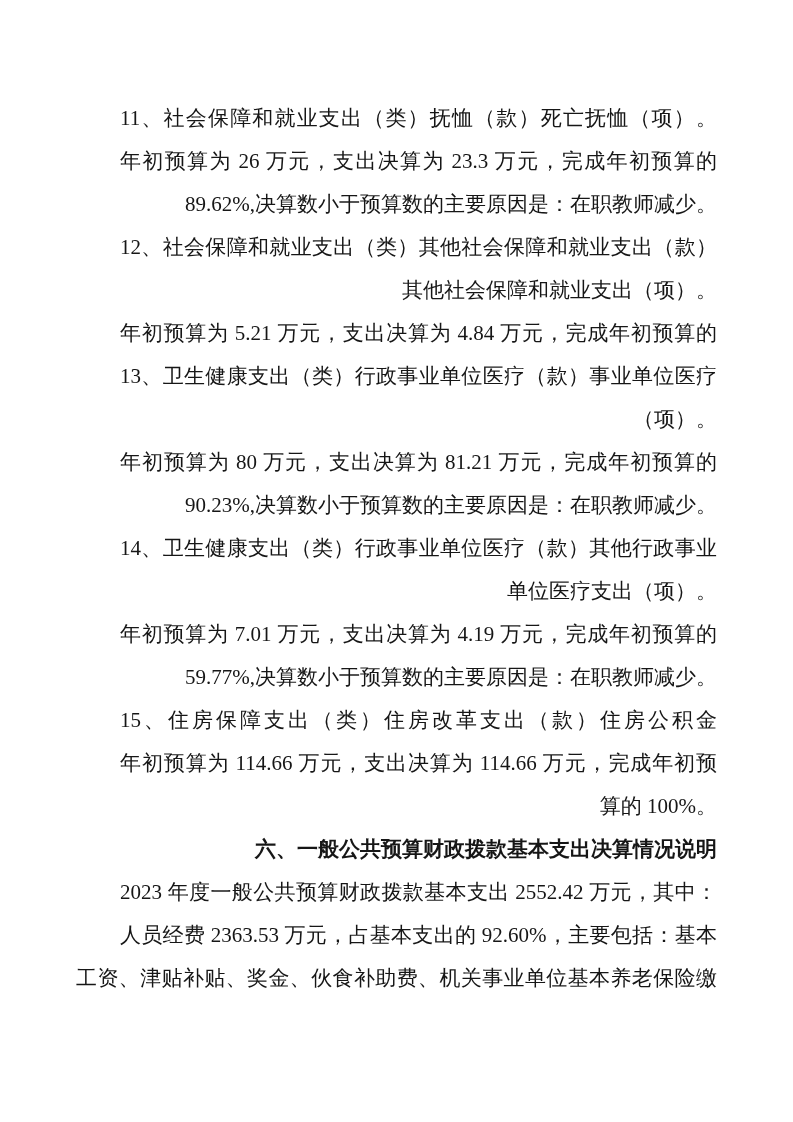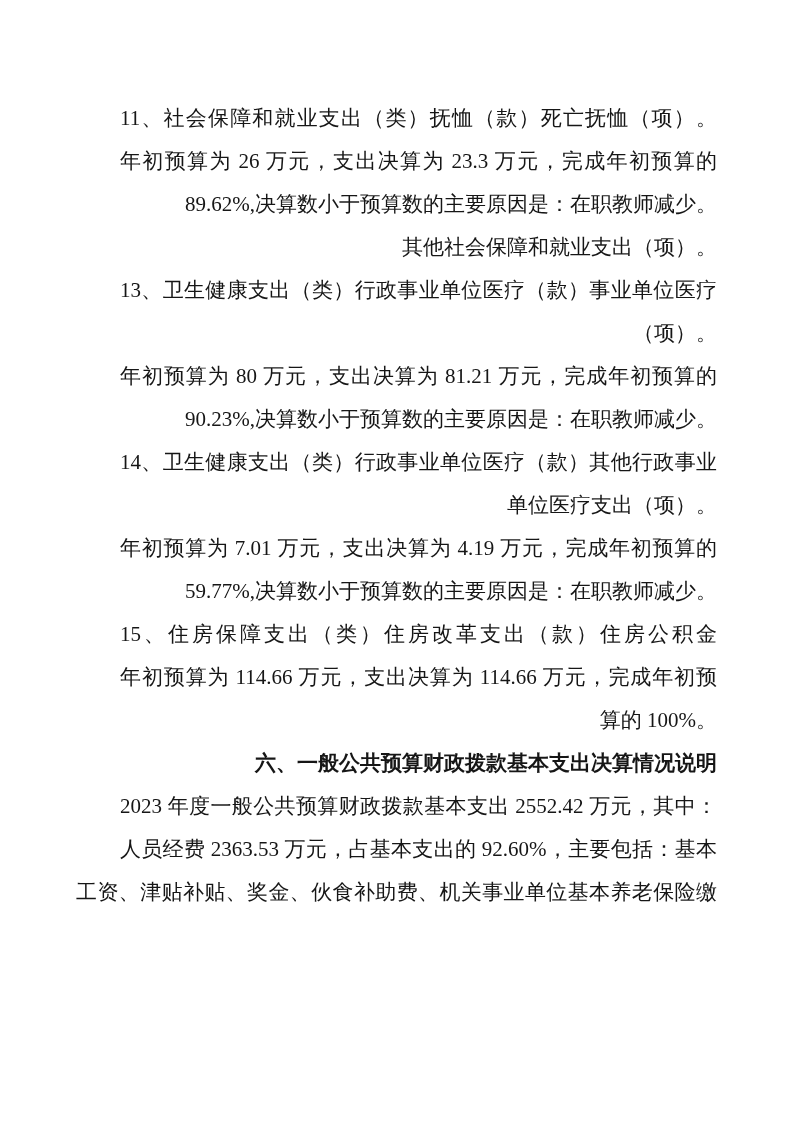--- a/index.html
+++ b/index.html
@@ -56,21 +56,23 @@
   }
 </style>
 </head>
 <body>
 
 <div class="page">
   <div class="content" id="doc-content">
       <div class="line indent justify">11、社会保障和就业支出（类）抚恤（款）死亡抚恤（项）。</div>
       <div class="line indent justify">年初预算为 26 万元，支出决算为 23.3 万元，完成年初预算的</div>
       <div class="line">89.62%,决算数小于预算数的主要原因是：在职教师减少。</div>
+      <div class="line indent justify">12、社会保障和就业支出（类）其他社会保障和就业支出（款）</div>
       <div class="line">其他社会保障和就业支出（项）。</div>
+      <div class="line indent justify">年初预算为 5.21 万元，支出决算为 4.84 万元，完成年初预算的</div>
       <div class="line indent justify">13、卫生健康支出（类）行政事业单位医疗（款）事业单位医疗</div>
       <div class="line">（项）。</div>
       <div class="line indent justify">年初预算为 80 万元，支出决算为 81.21 万元，完成年初预算的</div>
       <div class="line">90.23%,决算数小于预算数的主要原因是：在职教师减少。</div>
       <div class="line indent justify">14、卫生健康支出（类）行政事业单位医疗（款）其他行政事业</div>
       <div class="line">单位医疗支出（项）。</div>
       <div class="line indent justify">年初预算为 7.01 万元，支出决算为 4.19 万元，完成年初预算的</div>
       <div class="line">59.77%,决算数小于预算数的主要原因是：在职教师减少。</div>
       <div class="line indent justify">15、住房保障支出（类）住房改革支出（款）住房公积金（项）。</div>
       <div class="line indent justify">年初预算为 114.66 万元，支出决算为 114.66 万元，完成年初预</div>

